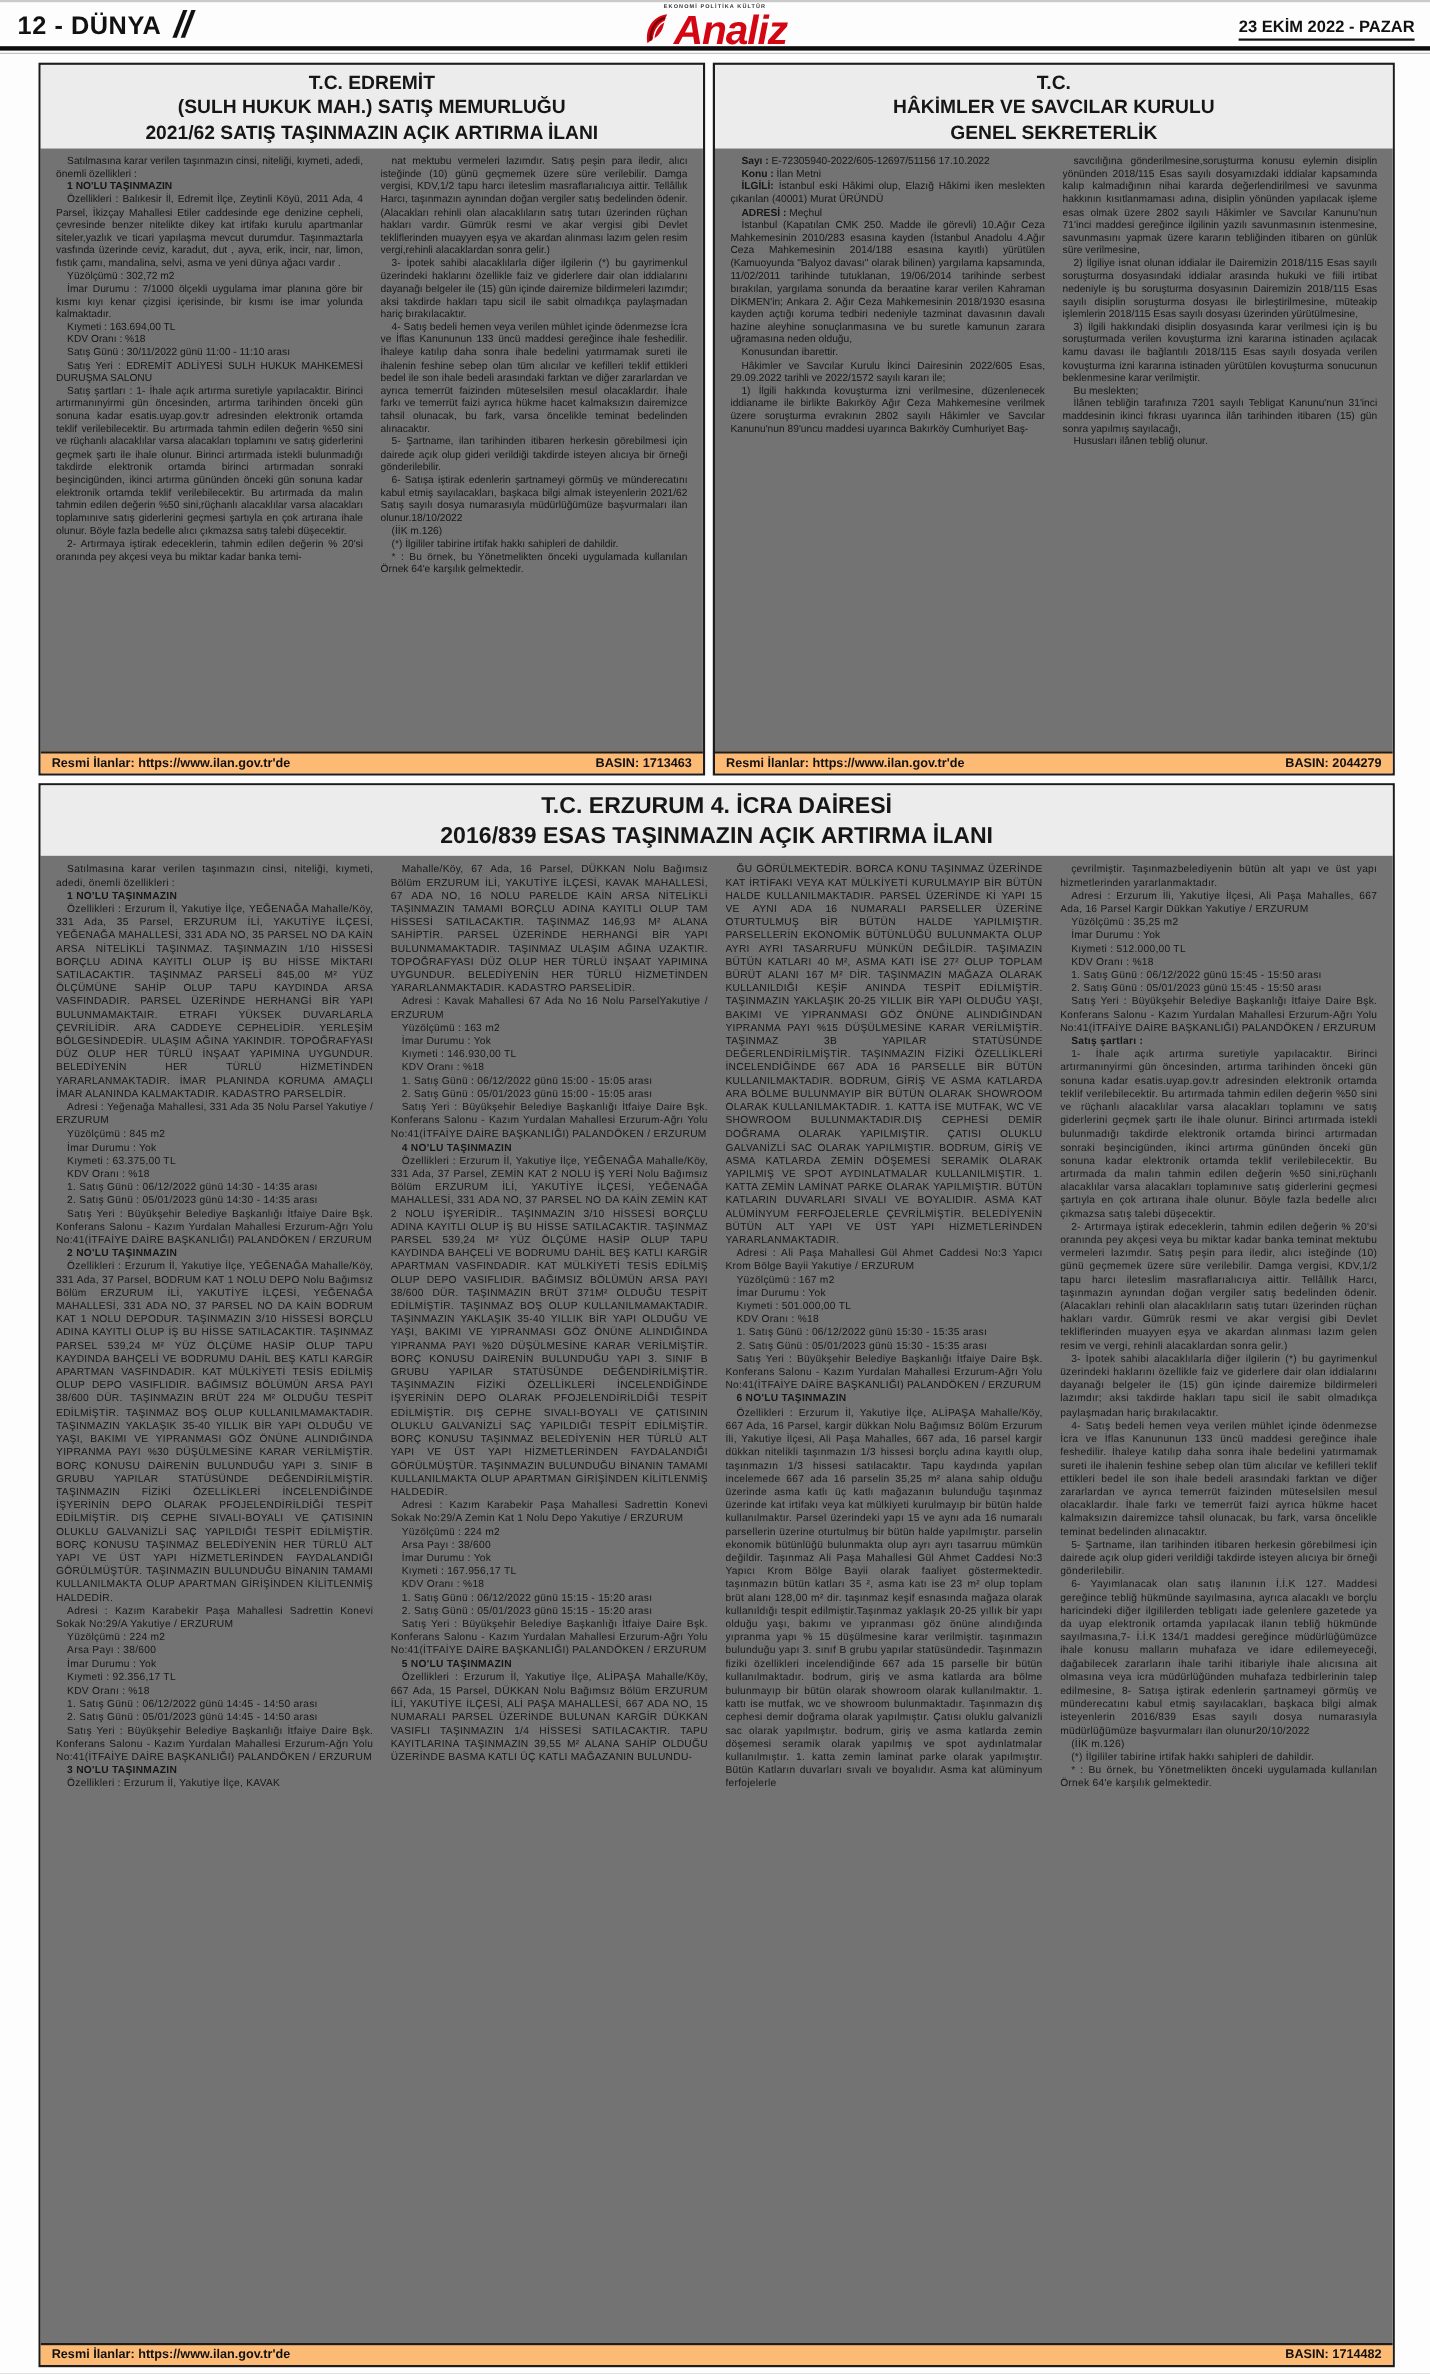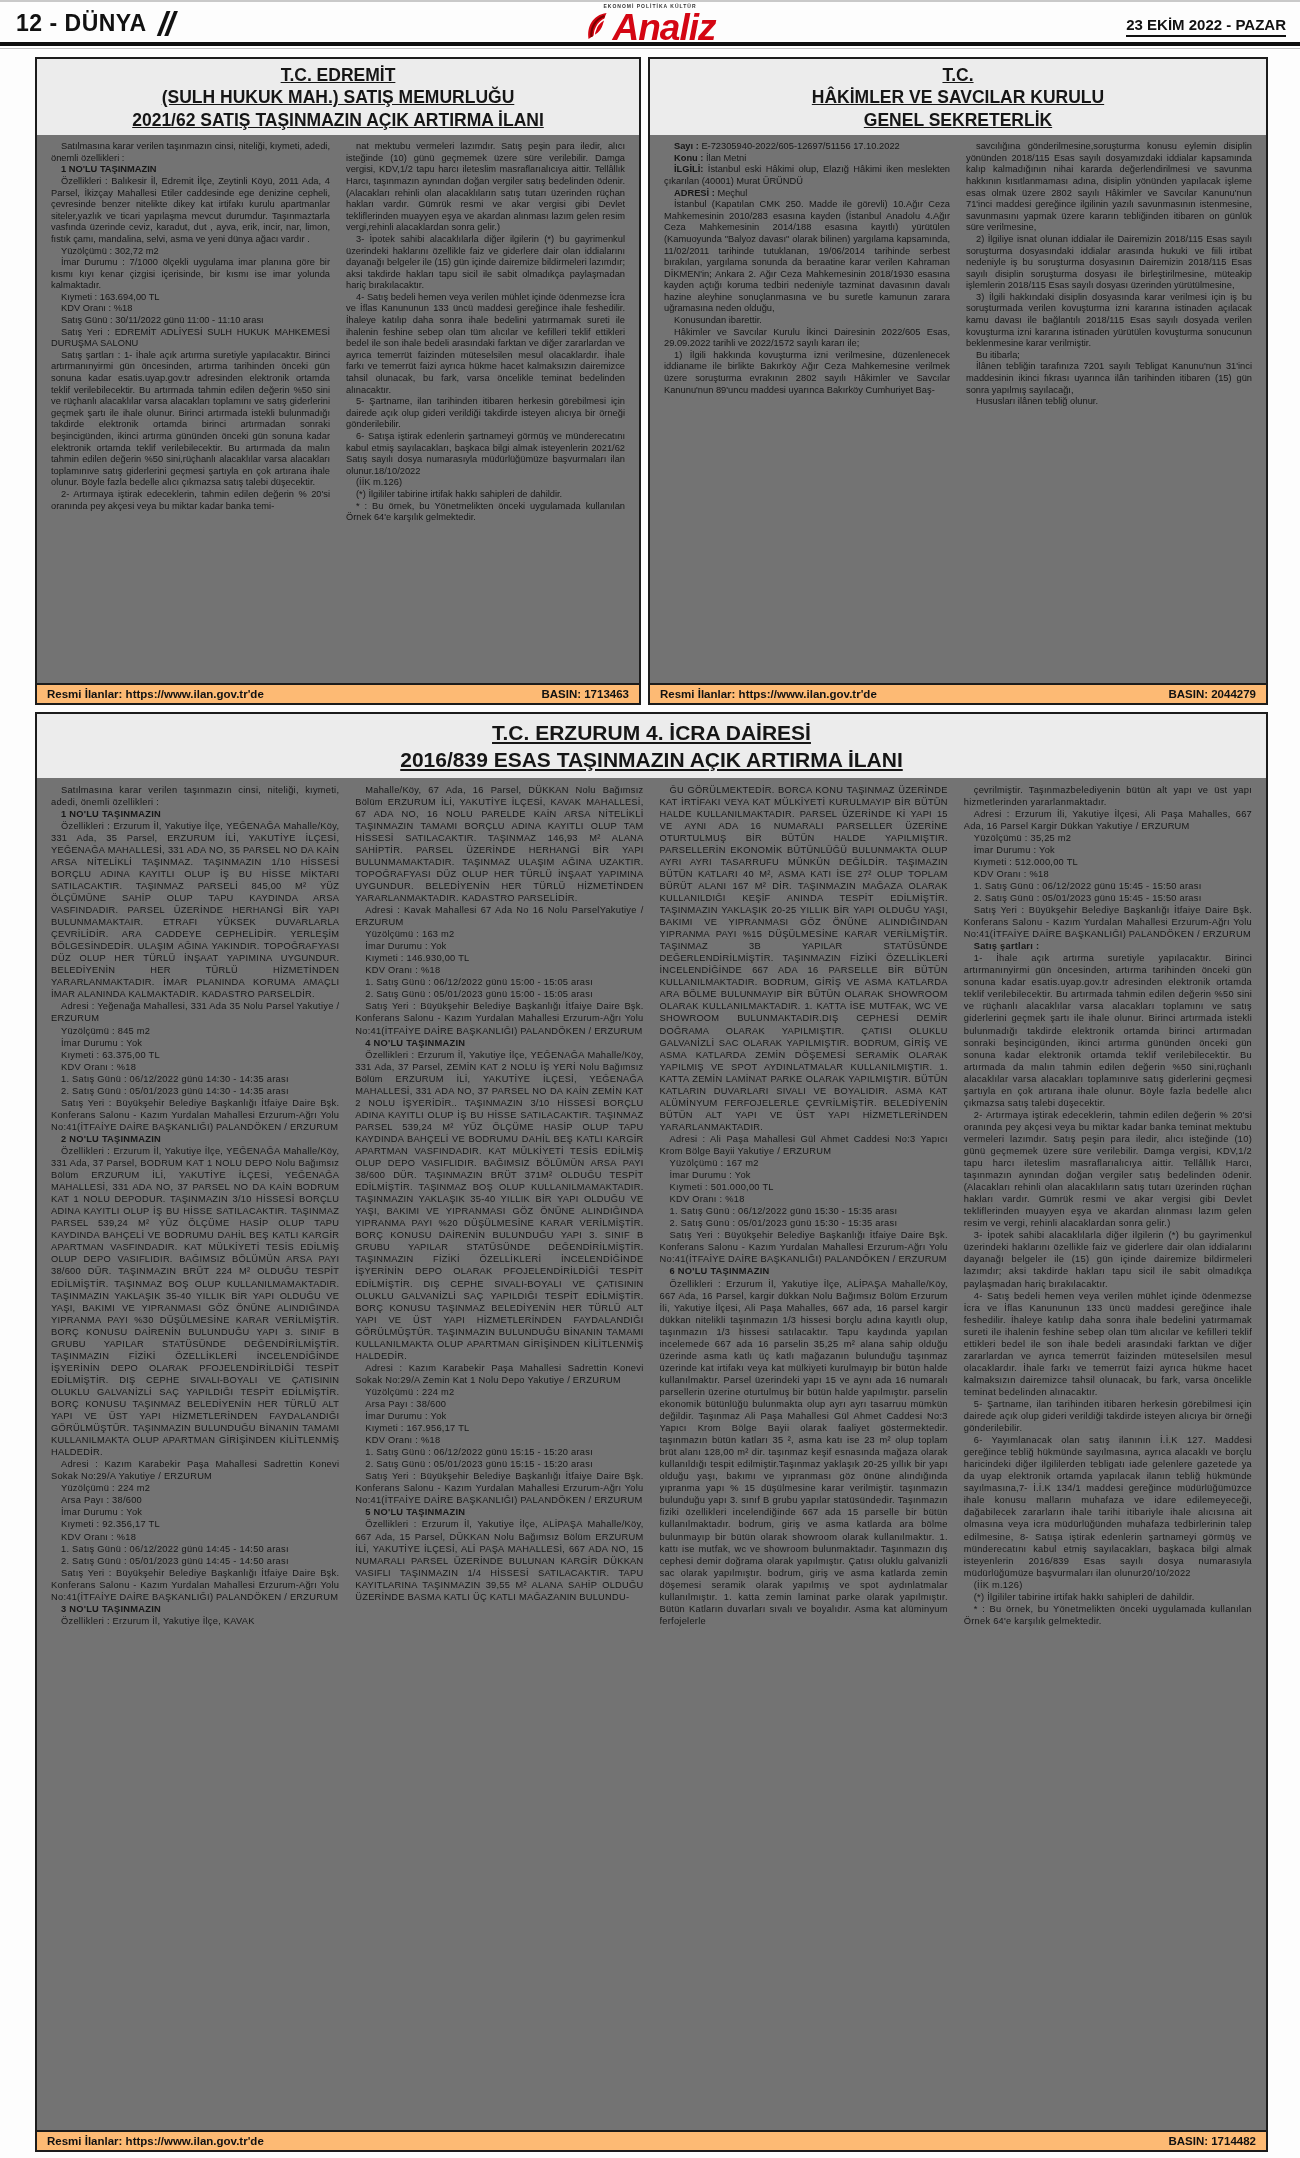--- a/index.html
+++ b/index.html
@@ -20,21 +20,21 @@
   .mast-rule{position:absolute;left:0;top:42px;width:1300px;height:4px;background:#0d0d0d;}
   .mast-rule2{position:absolute;left:0;top:48px;width:1300px;height:1px;background:#bdbdbd;}
 
   
   .adbox{position:absolute;background:#fff;border:2px solid #1c1c1c;box-sizing:border-box;display:flex;flex-direction:column;}
   #box-edremit{left:35px;top:57px;width:606px;height:648px;}
   #box-hsk{left:648px;top:57px;width:620px;height:648px;}
   #box-erzurum{left:35px;top:712px;width:1233px;height:1440px;}
 
   .ad-title{background:#ececec;text-align:center;padding:5px 4px 4px 4px;}
-  .ad-title .title-line{display:block;font-weight:800;color:#161616;text-decoration:underline;}
+  .ad-title .title-line{display:block;font-weight:800;color:#161616;}
   #box-edremit .title-line,#box-hsk .title-line{font-size:17.5px;line-height:1.28;}
   #box-erzurum .title-line{font-size:21px;line-height:1.3;}
 
   .ad-body{flex:1;display:flex;overflow:hidden;padding:6px 14px 2px 14px;gap:16px;background:#737373;}
   .col{flex:1;overflow:hidden;text-align:justify;}
   #box-edremit .col,#box-hsk .col{font-size:9.3px;line-height:11.6px;}
   #box-erzurum .col{font-size:9.3px;line-height:12.05px;letter-spacing:.25px;}
   .para{margin:0;text-indent:10px;color:#151515;}
   .para.bold{font-weight:700;}
   .para b{font-weight:700;margin-top:16px;}
@@ -120,21 +120,21 @@
         <p class="para"><b>ADRESİ : </b>Meçhul</p>
         <p class="para">İstanbul (Kapatılan CMK 250. Madde ile görevli) 10.Ağır Ceza Mahkemesinin 2010/283 esasına kayden (İstanbul Anadolu 4.Ağır Ceza Mahkemesinin 2014/188 esasına kayıtlı) yürütülen (Kamuoyunda "Balyoz davası" olarak bilinen) yargılama kapsamında, 11/02/2011 tarihinde tutuklanan, 19/06/2014 tarihinde serbest bırakılan, yargılama sonunda da beraatine karar verilen Kahraman DİKMEN'in; Ankara 2. Ağır Ceza Mahkemesinin 2018/1930 esasına kayden açtığı koruma tedbiri nedeniyle tazminat davasının davalı hazine aleyhine sonuçlanmasına ve bu suretle kamunun zarara uğramasına neden olduğu,</p>
         <p class="para">Konusundan ibarettir.</p>
         <p class="para">Hâkimler ve Savcılar Kurulu İkinci Dairesinin 2022/605 Esas, 29.09.2022 tarihli ve 2022/1572 sayılı kararı ile;</p>
         <p class="para">1) İlgili hakkında kovuşturma izni verilmesine, düzenlenecek iddianame ile birlikte Bakırköy Ağır Ceza Mahkemesine verilmek üzere soruşturma evrakının 2802 sayılı Hâkimler ve Savcılar Kanunu'nun 89'uncu maddesi uyarınca Bakırköy Cumhuriyet Baş-</p>
       </div>
     <div class="col">
         <p class="para">savcılığına gönderilmesine,soruşturma konusu eylemin disiplin yönünden 2018/115 Esas sayılı dosyamızdaki iddialar kapsamında kalıp kalmadığının nihai kararda değerlendirilmesi ve savunma hakkının kısıtlanmaması adına, disiplin yönünden yapılacak işleme esas olmak üzere 2802 sayılı Hâkimler ve Savcılar Kanunu'nun 71'inci maddesi gereğince ilgilinin yazılı savunmasının istenmesine, savunmasını yapmak üzere kararın tebliğinden itibaren on günlük süre verilmesine,</p>
         <p class="para">2) İlgiliye isnat olunan iddialar ile Dairemizin 2018/115 Esas sayılı soruşturma dosyasındaki iddialar arasında hukuki ve fiili irtibat nedeniyle iş bu soruşturma dosyasının Dairemizin 2018/115 Esas sayılı disiplin soruşturma dosyası ile birleştirilmesine, müteakip işlemlerin 2018/115 Esas sayılı dosyası üzerinden yürütülmesine,</p>
         <p class="para">3) İlgili hakkındaki disiplin dosyasında karar verilmesi için iş bu soruşturmada verilen kovuşturma izni kararına istinaden açılacak kamu davası ile bağlantılı 2018/115 Esas sayılı dosyada verilen kovuşturma izni kararına istinaden yürütülen kovuşturma sonucunun beklenmesine karar verilmiştir.</p>
-        <p class="para">Bu itibarla;</p>
+        <p class="para">Bu meslekten;</p>
         <p class="para">İlânen tebliğin tarafınıza 7201 sayılı Tebligat Kanunu'nun 31'inci maddesinin ikinci fıkrası uyarınca ilân tarihinden itibaren (15) gün sonra yapılmış sayılacağı,</p>
         <p class="para">Hususları ilânen tebliğ olunur.</p>
       </div>
   </div>
   <div class="ad-footer">
     <span>Resmi İlanlar: https://www.ilan.gov.tr'de</span>
     <span>BASIN: 2044279</span>
   </div>
 </div>
 

